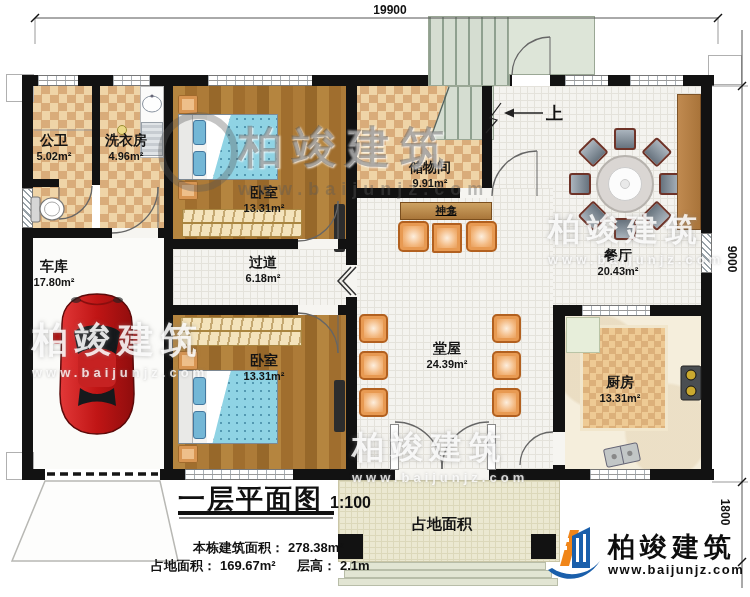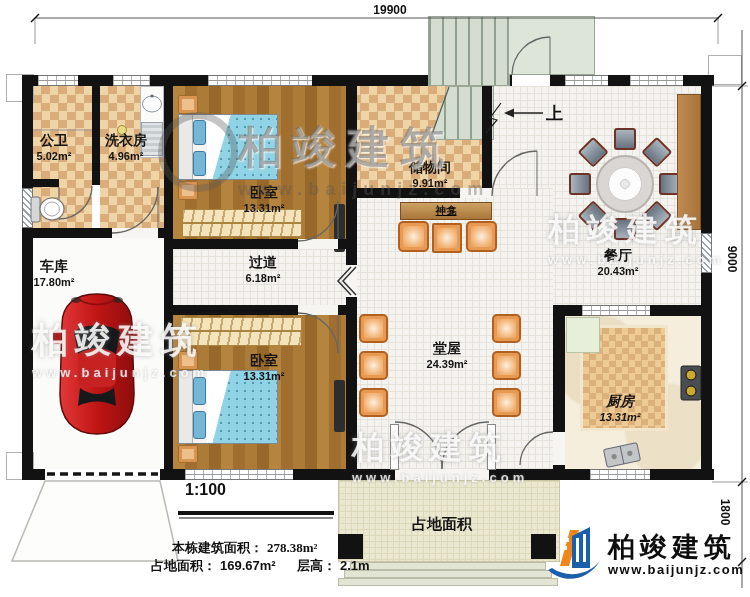--- a/index.html
+++ b/index.html
@@ -345,21 +345,21 @@
     <span class="ar">6.18m²</span>
   </div>
   <div class="rlabel" style="left:264px;top:351px;">
     <span class="nm">卧室</span>
     <span class="ar">13.31m²</span>
   </div>
   <div class="rlabel" style="left:447px;top:339px;">
     <span class="nm">堂屋</span>
     <span class="ar">24.39m²</span>
   </div>
-  <div class="rlabel" style="left:620px;top:392px;font-style:italic;">
+  <div class="rlabel" style="left:620px;top:373px;">
     <span class="nm">厨房</span>
     <span class="ar">13.31m²</span>
   </div>
   <div class="rlabel" style="left:442px;top:514px;">
     <span class="nm" style="font-size:15px;">占地面积</span>
   </div>
   <div class="uplabel" style="left:546px;top:102px;">上</div>
 
   <div class="dim" style="left:355px;top:3px;width:64px;text-align:center;">19900</div>
   <div class="dim dimV" style="left:716px;top:252px;">9000</div>
@@ -377,25 +377,26 @@
   <div class="wm wmwhite" style="left:548px;top:208px;">
     <span class="t">柏竣建筑</span>
     <span class="u">www.baijunjz.com</span>
   </div>
   <div class="wm wmwhite" style="left:352px;top:426px;">
     <span class="t">柏竣建筑</span>
     <span class="u">www.baijunjz.com</span>
   </div>
 
   <div class="tb" style="left:178px;top:481px;display:flex;align-items:baseline;">
+    <span class="tb-title">一层平面图</span>
     <span class="tb-scale">1:100</span>
   </div>
   <div class="tb" style="left:178px;top:511px;width:156px;height:4px;background:#111;"></div>
   <div class="tb" style="left:179px;top:517px;width:154px;height:1.5px;background:#888;"></div>
-  <div class="tb tb-line" style="left:172px;top:539px;font-family:Liberation Serif, serif;">
+  <div class="tb tb-line" style="left:193px;top:539px;">
     <span>本栋建筑面积：</span><span class="v">278.38m²</span>
   </div>
   <div class="tb tb-line" style="left:151px;top:557px;">
     <span>占地面积：</span><span class="v">169.67m²</span>
     <span class="sep"></span>
     <span>层高：</span><span class="v">2.1m</span>
   </div>
 
   <div class="logo" style="left:546px;top:524px;">
     <svg width="56" height="62" viewBox="0 0 56 62">

